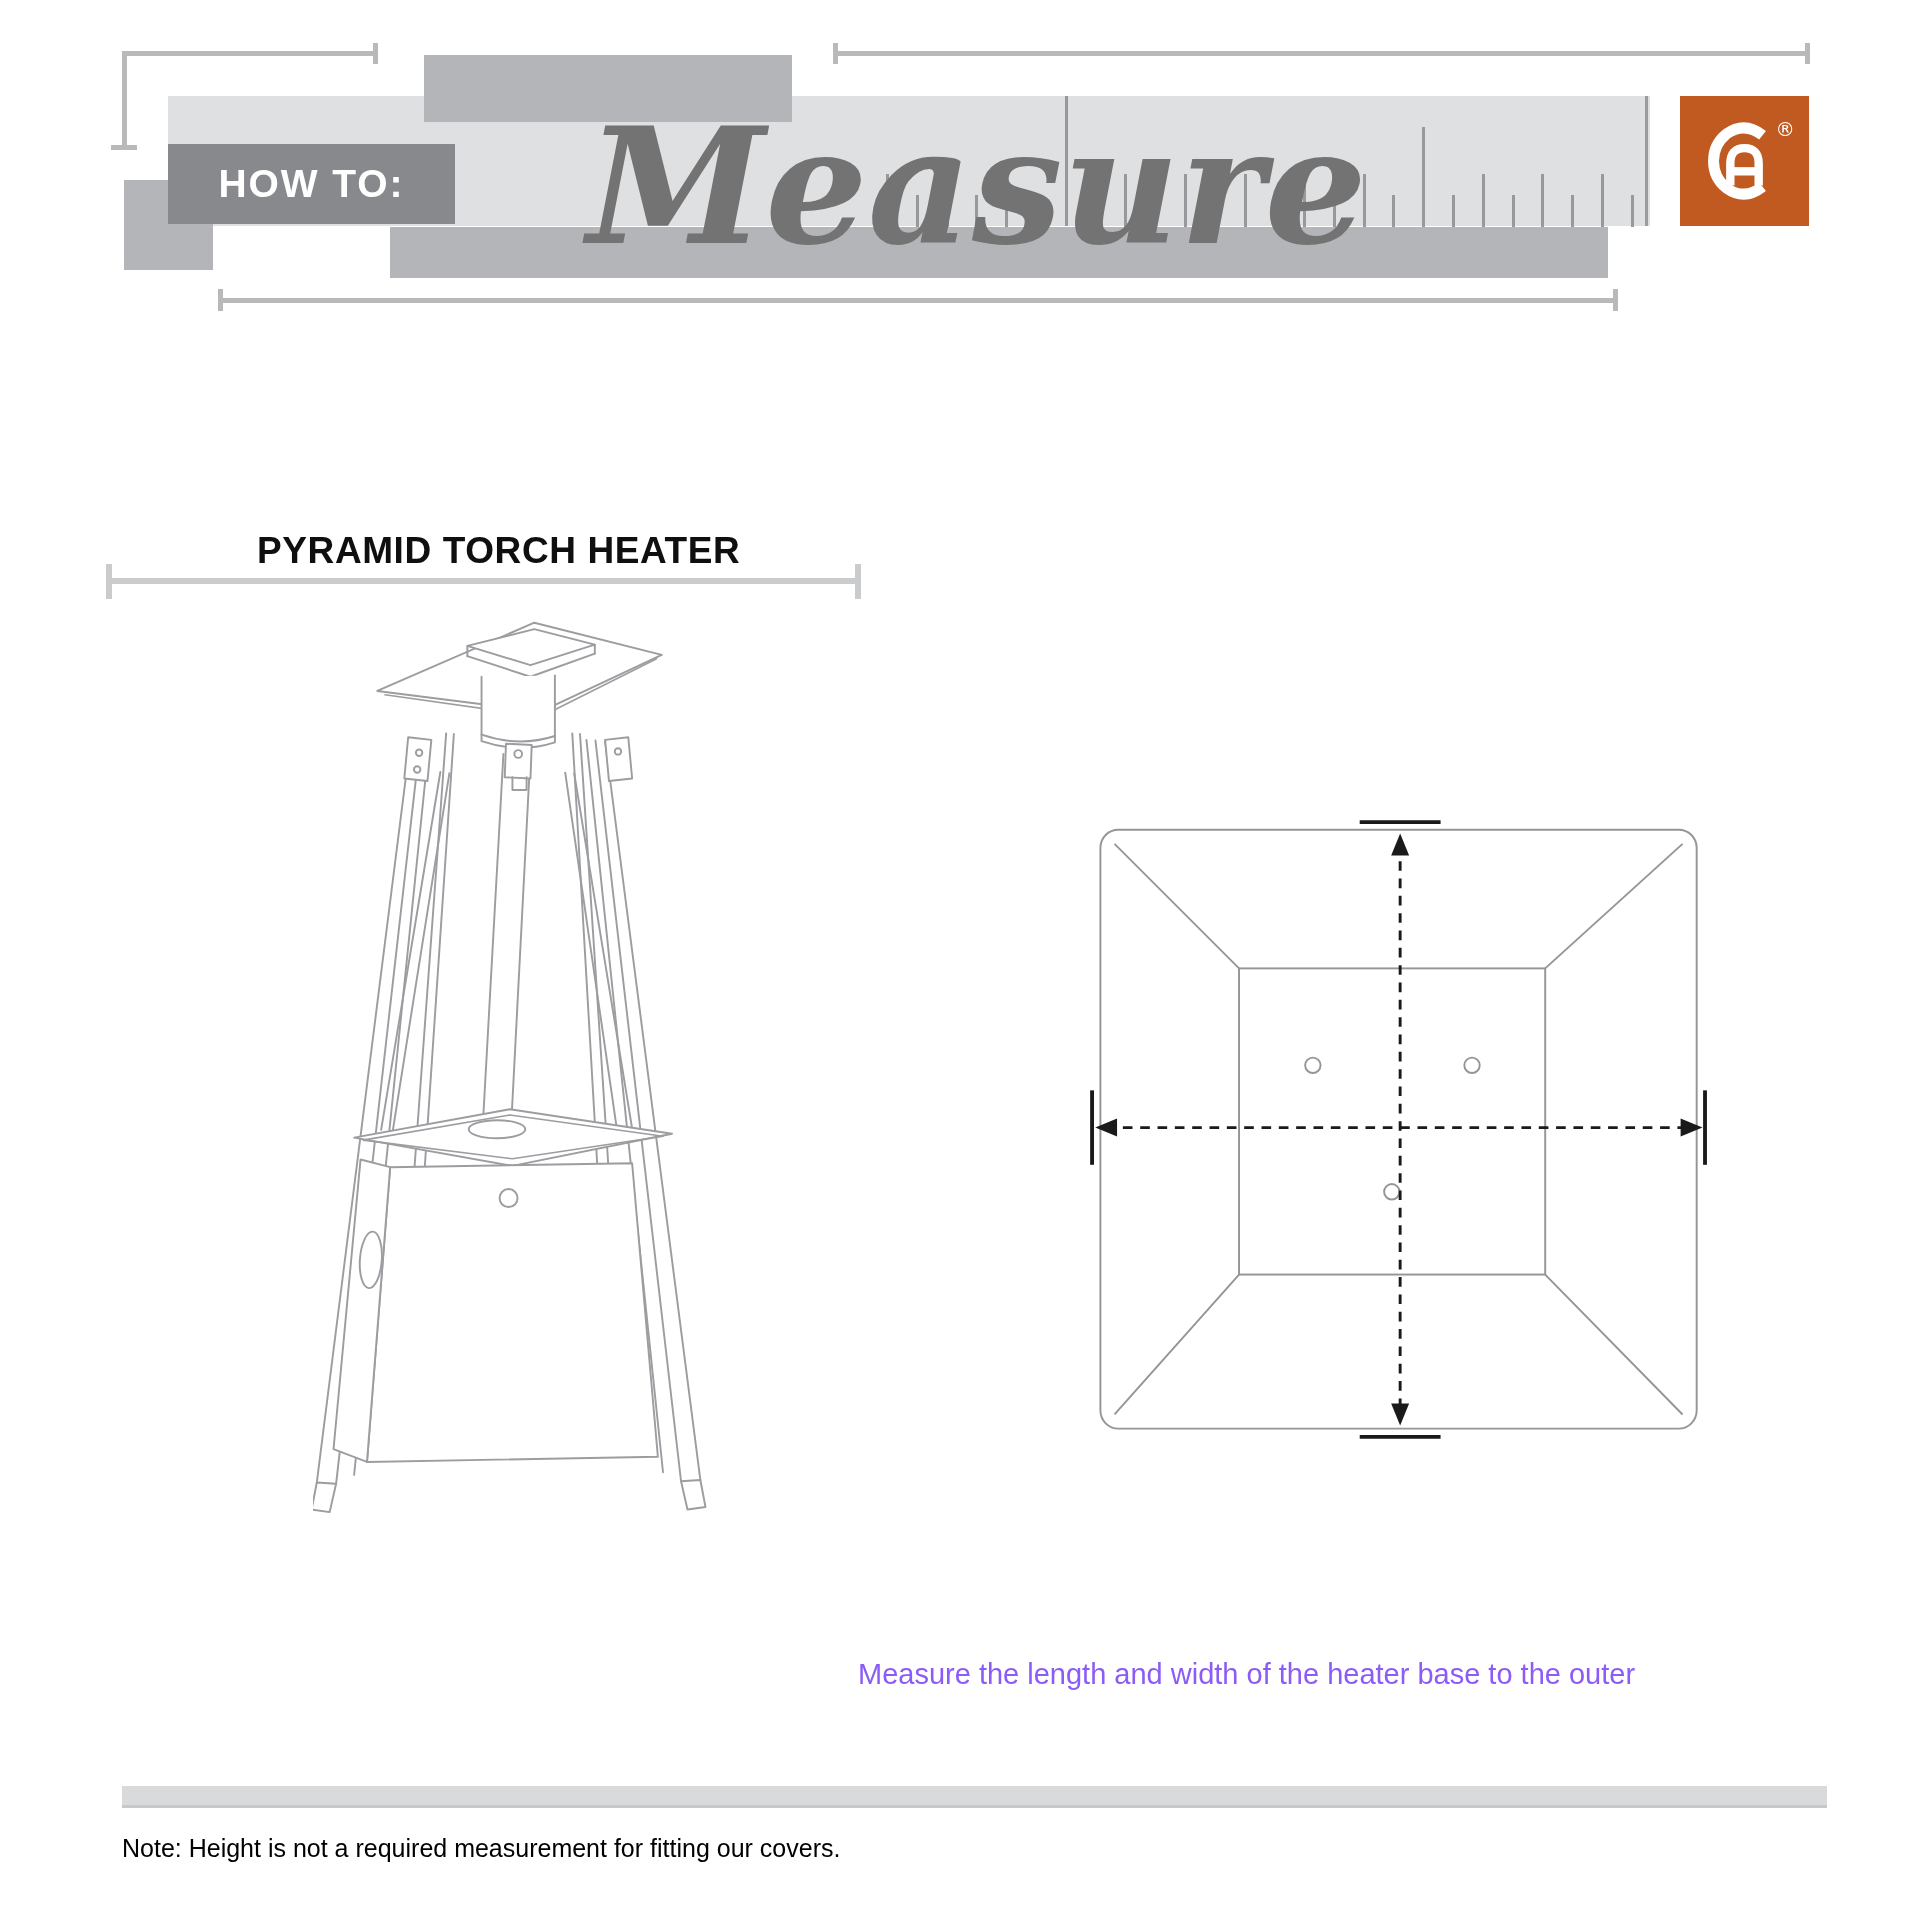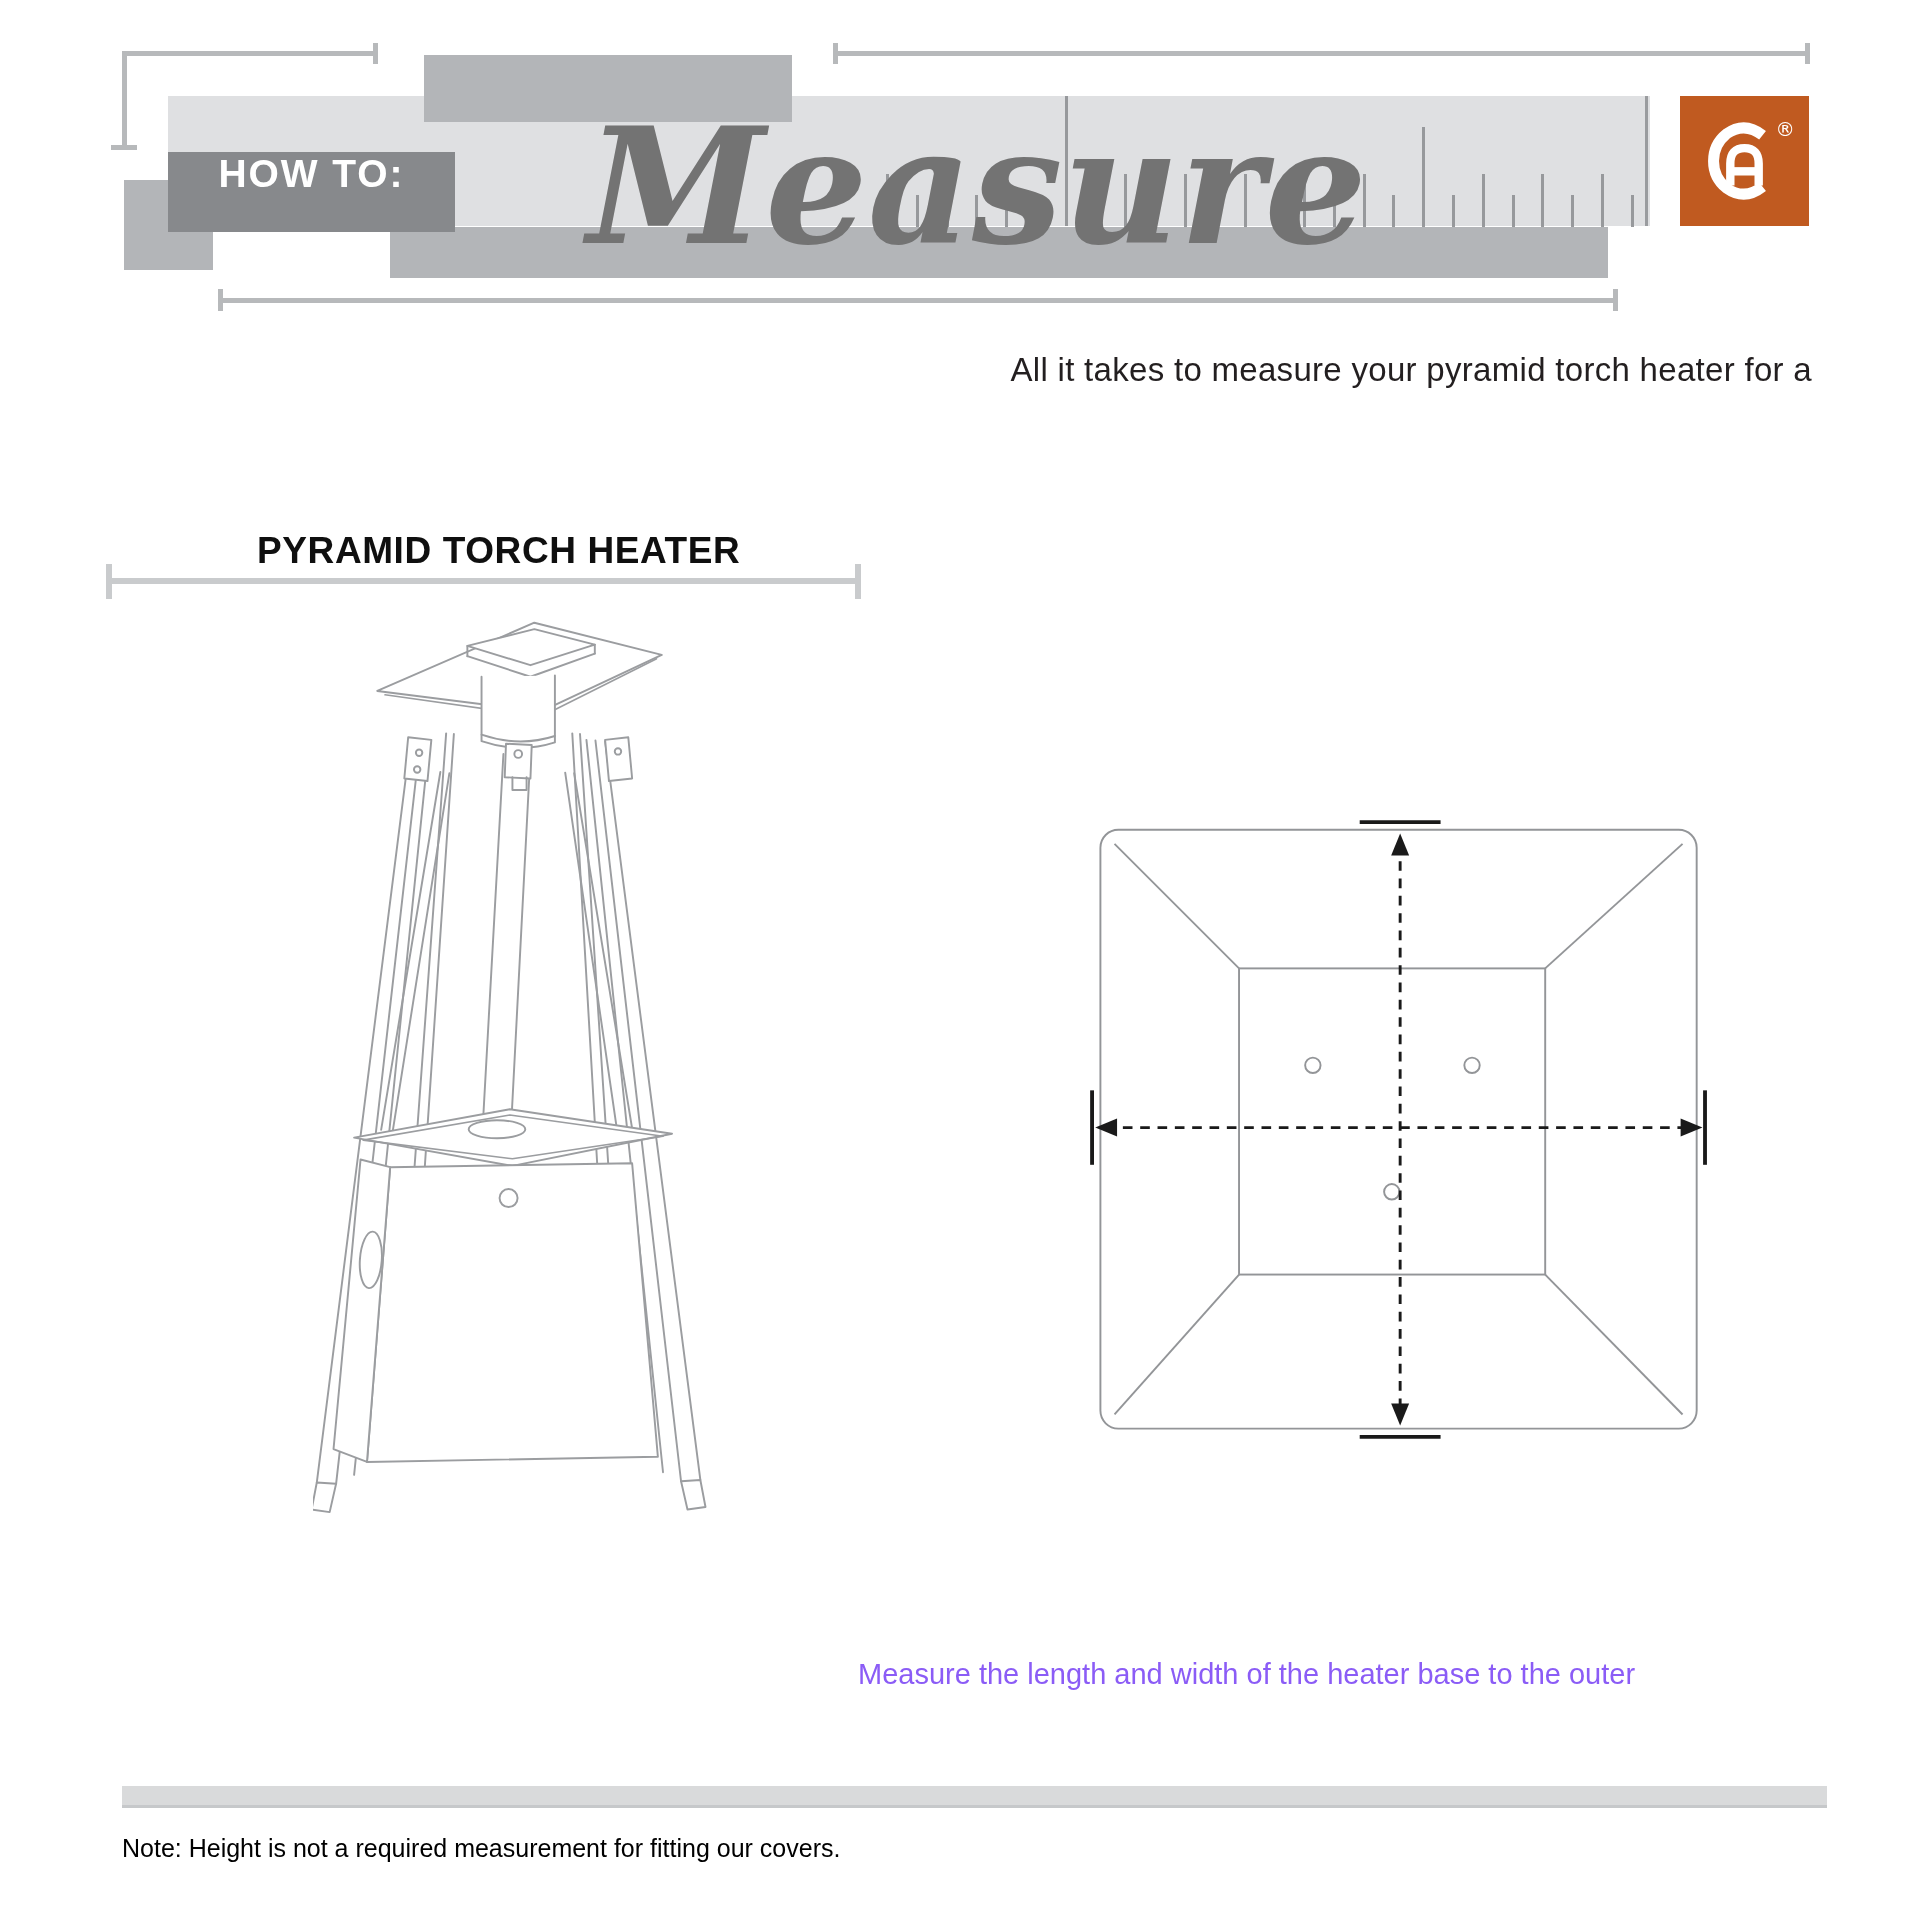--- a/index.html
+++ b/index.html
@@ -10,21 +10,21 @@
   .abs{position:absolute;}
 
   
   .band-light{left:168px;top:96px;width:1482px;height:130px;background:#DFE0E2;}
   .ruler-end{left:1645px;top:96px;width:3.2px;height:130px;background:#9A9C9F;}
   .rect-top-medium{left:424px;top:55px;width:368px;height:67px;background:#B3B5B8;}
   .band-medium-bottom{left:390px;top:227px;width:1218px;height:51px;background:#B3B5B8;}
   .square-left-medium{left:124px;top:180px;width:89px;height:90px;background:#B3B5B8;}
   .howto-box{
     left:168px;top:144px;width:287px;height:80px;background:#87898C;
-    display:flex;justify-content:center;margin-top:8px;
+    display:flex;align-items:center;justify-content:center;
   }
   .howto-box span{
     color:#ffffff;font-weight:bold;font-size:39px;letter-spacing:1.9px;
   }
   .script-word{
     left:587px;top:106px;width:899px;height:212px;
     font-family:"DejaVu Serif", serif;font-style:italic;font-weight:bold;
     font-size:161px;line-height:1;color:#737373;white-space:nowrap;
   }
   .tick{position:absolute;width:2.6px;background:#97999C;}
@@ -128,21 +128,20 @@
       <path d="M128,60 Q100,38 72,58 Q52,74 52,100 Q52,126 72,142 Q100,162 128,140"></path>
 
       <path d="M78,138 L78,104 Q78,80 100,80 Q122,80 122,104 L122,138" stroke-width="13"></path>
       <line x1="78" y1="116" x2="122" y2="116" stroke-width="13"></line>
     </g>
     <text x="148" y="62" fill="#ffffff" font-size="30" font-family="DejaVu Sans, sans-serif">®</text>
   </svg>
 </div>
 
 <div class="abs intro">
-  <div>All it takes to measure your pyramid torch heater for a</div>
 </div>
 
 <div class="abs heater-title">PYRAMID TORCH HEATER</div>
 <div class="abs measure-line"></div>
 <div class="abs measure-cap" style="left:106px;"></div>
 <div class="abs measure-cap" style="left:855px;"></div>
 
 <div class="abs" style="left:313px;top:615px;width:395px;height:901px;">
 <svg width="395" height="901" viewBox="0 0 610 1400" fill="none" stroke="#9B9DA0" stroke-width="3" stroke-linejoin="round" stroke-linecap="round">
 

